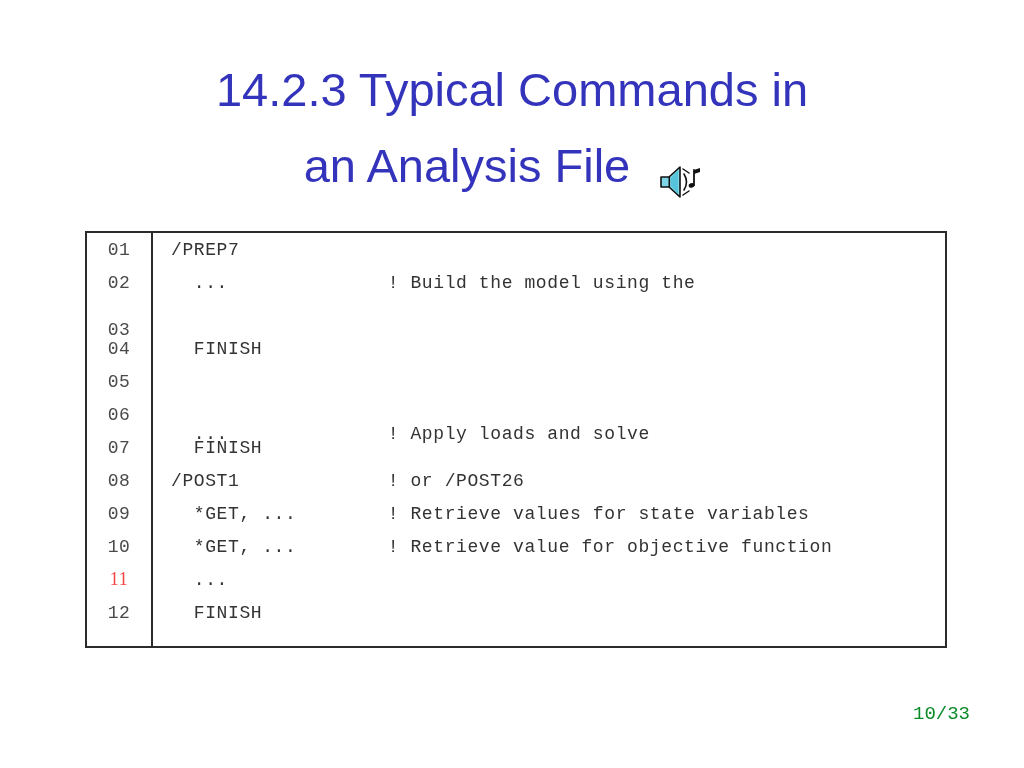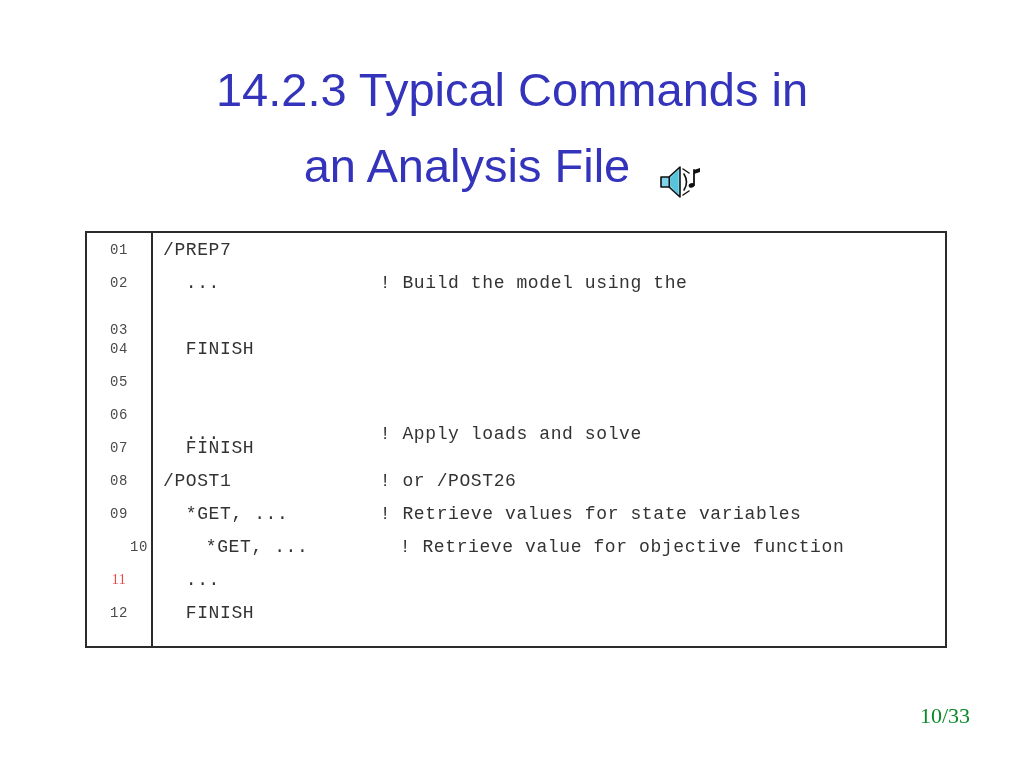--- a/index.html
+++ b/index.html
@@ -66,27 +66,27 @@
   .code-row {
     display: flex;
     height: 33px;
     align-items: center;
   }
   .line-no {
     width: 64px;
     flex: 0 0 64px;
     text-align: center;
     font-family: "Liberation Mono", "DejaVu Sans Mono", monospace;
-    font-size: 14px;
+    font-size: 18px;
     color: #4a4a4a;
     letter-spacing: 0.5px;
   }
   .code-text {
     flex: 1 1 auto;
-    padding-left: 12px;
+    padding-left: 20px;
     font-family: "Liberation Mono", "DejaVu Sans Mono", monospace;
     font-size: 18px;
     color: #333333;
     white-space: pre;
     letter-spacing: 0.6px;
   }
   
   #gutter-divider {
     position: absolute;
     left: 64px;
@@ -95,22 +95,22 @@
     width: 2px;
     background: #2b2b2b;
   }
 
   
   #page-number {
     position: absolute;
     right: 54px;
     top: 703px;
     color: #0a8a27;
-    font-size: 22px;
-    font-family: Liberation Serif, serif;
+    font-size: 19px;
+    font-family: Liberation Mono, monospace;
     letter-spacing: 0px;
   }
 </style>
 </head>
 <body style="background: rgb(255, 255, 255);">
 
 <div id="slide-title" style="color: rgb(51, 51, 187);">
   <span class="title-line title-line-1">14.2.3  Typical Commands in</span>
   <span class="title-line title-line-2">
     <span>an Analysis File</span><span class="speaker-icon">
@@ -164,21 +164,21 @@
       </div>
       <div class="code-row">
         <div class="line-no" style="color: rgb(74, 74, 74);">08</div>
         <div class="code-text" style="color: rgb(51, 51, 51);">/POST1             ! or /POST26</div>
       </div>
       <div class="code-row">
         <div class="line-no" style="color: rgb(74, 74, 74);">09</div>
         <div class="code-text" style="color: rgb(51, 51, 51);">  *GET, ...        ! Retrieve values for state variables</div>
       </div>
       <div class="code-row">
-        <div class="line-no" style="color: rgb(74, 74, 74); padding-left: 20px;">10</div>
+        <div class="line-no" style="color: rgb(74, 74, 74);">10</div>
         <div class="code-text" style="color: rgb(51, 51, 51);">  *GET, ...        ! Retrieve value for objective function</div>
       </div>
       <div class="code-row">
         <div class="line-no" style="color: #ef4444; font-family: Liberation Serif, serif;">11</div>
         <div class="code-text" style="color: rgb(51, 51, 51);">  ...</div>
       </div>
       <div class="code-row">
         <div class="line-no" style="color: rgb(74, 74, 74);">12</div>
         <div class="code-text" style="color: rgb(51, 51, 51);">  FINISH</div>
       </div>

